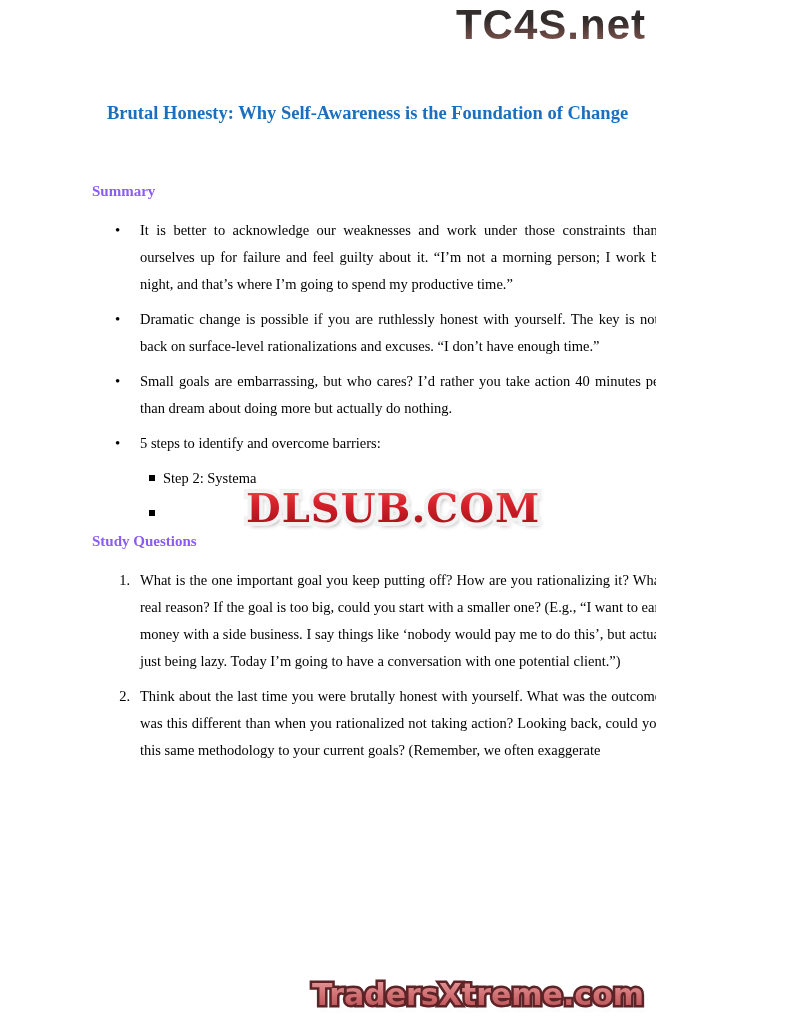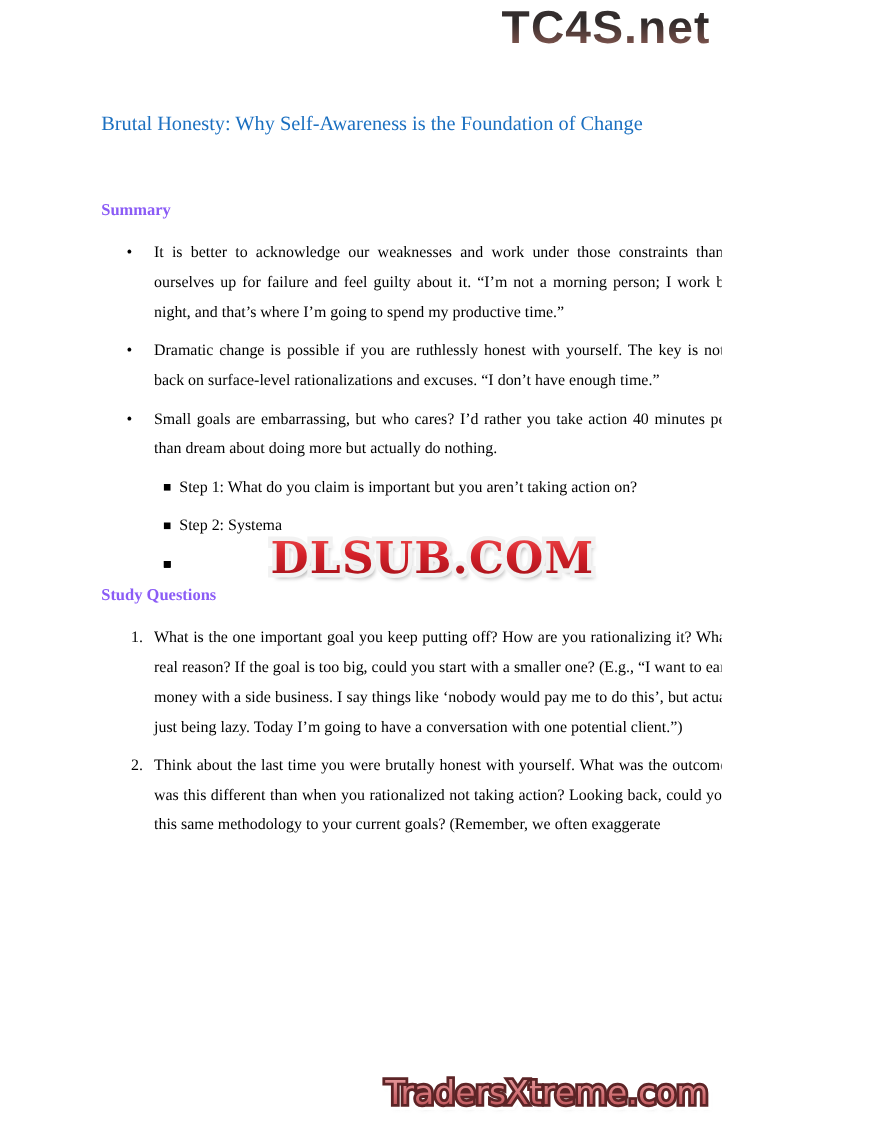--- a/index.html
+++ b/index.html
@@ -20,22 +20,22 @@
     letter-spacing:1px;white-space:nowrap;
     background:linear-gradient(180deg,#3b3535 0%,#2f2a2a 38%,#6c4a45 75%,#9c6f64 100%);
     -webkit-background-clip:text;background-clip:text;
     color:transparent;
     filter:drop-shadow(1px 1px 0 rgba(255,255,255,0.55));
   }
 
   
   .content{position:absolute;left:92px;top:0;width:608px;}
   .doc-title{
-    margin:101px 0 0 0;
-    font-size:18.5px;line-height:24px;font-weight:normal;
+    margin:101px 0 0 15px;
+    font-size:18.5px;line-height:24px;font-weight:bold;
     color:#1a6fc0;
   }
   .section-heading{
     margin:57px 0 0 0;
     font-size:15px;line-height:19px;font-weight:bold;color:#8b5cf6;
   }
   .section-heading.sq{margin-top:40px;}
 
   ul.bullets,ul.steps,ol.questions{list-style:none;margin:16px 0 0 0;padding:0;}
   ul.steps{margin-top:8px;}
@@ -84,21 +84,21 @@
     color:transparent;
   }
 
   
   .wm-traders{
     position:absolute;right:12px;bottom:10px;
     display:grid;z-index:5;pointer-events:none;
   }
   .wm-traders span{
     grid-area:1/1;
-    font-family:"DejaVu Sans",sans-serif;font-weight:normal;
+    font-family:"DejaVu Sans",sans-serif;font-weight:bold;
     font-size:30px;line-height:38px;letter-spacing:0px;white-space:nowrap;
   }
   .wm-traders .layer-glow{
     color:#fff;
     -webkit-text-stroke:11px rgba(255,255,255,0.95);
     text-shadow:2px 3px 4px rgba(140,140,140,0.55);
   }
   .wm-traders .layer-outline{
     color:#5c2426;
     -webkit-text-stroke:5px #5c2426;
@@ -119,27 +119,24 @@
   <div class="content">
 
     <h1 class="doc-title">Brutal Honesty: Why Self-Awareness is the Foundation of Change</h1>
 
     <h2 class="section-heading">Summary</h2>
 
     <ul class="bullets">
       <li class="bullet">It is better to acknowledge our weaknesses and work under those constraints than to set ourselves up for failure and feel guilty about it. “I’m not a morning person; I work better at night, and that’s where I’m going to spend my productive time.”</li>
       <li class="bullet">Dramatic change is possible if you are ruthlessly honest with yourself. The key is not to fall back on surface-level rationalizations and excuses. “I don’t have enough time.”</li>
       <li class="bullet">Small goals are embarrassing, but who cares? I’d rather you take action 40 minutes per week than dream about doing more but actually do nothing.</li>
+      <li class="bullet">5 steps to identify and overcome barriers:</li>
     </ul>
 
     <ul class="steps">
-      <li class="step">
-        <span class="sq-icon"></span>
-        <span>Step 1: What do you claim is important but you aren’t taking action on?</span>
-      </li>
       <li class="step">
         <span class="sq-icon"></span>
         <span>Step 2: Systema</span>
       </li>
       <li class="step">
         <span class="sq-icon"></span>
       </li>
       <li class="step">
         <span class="sq-icon"></span>
       </li>

